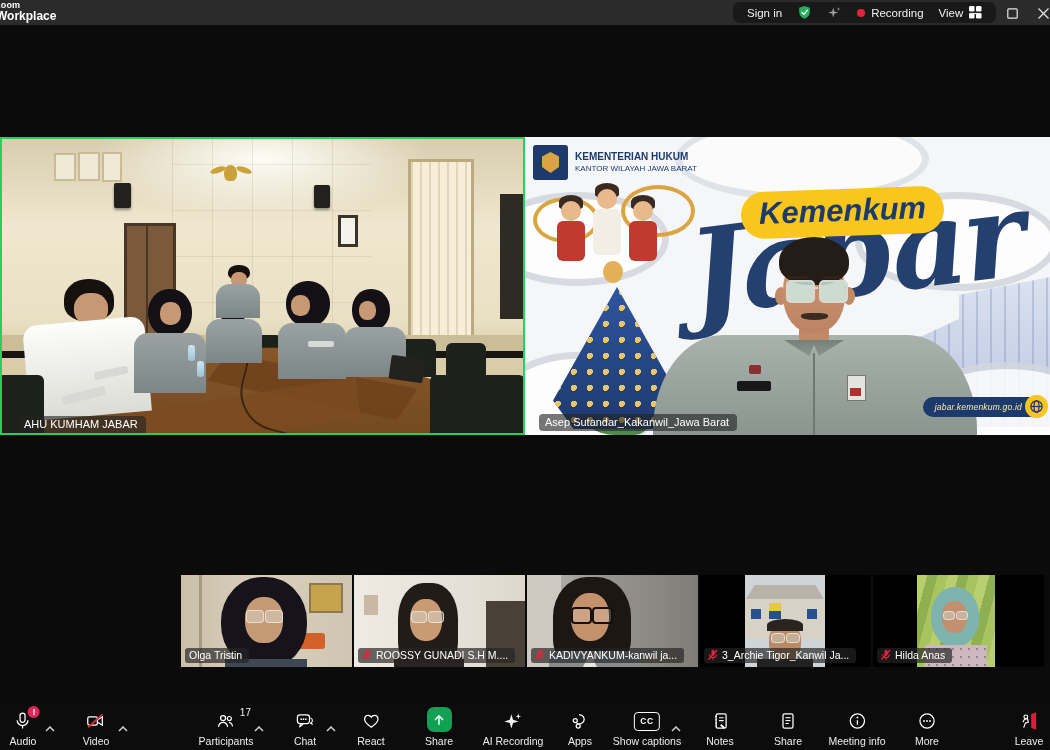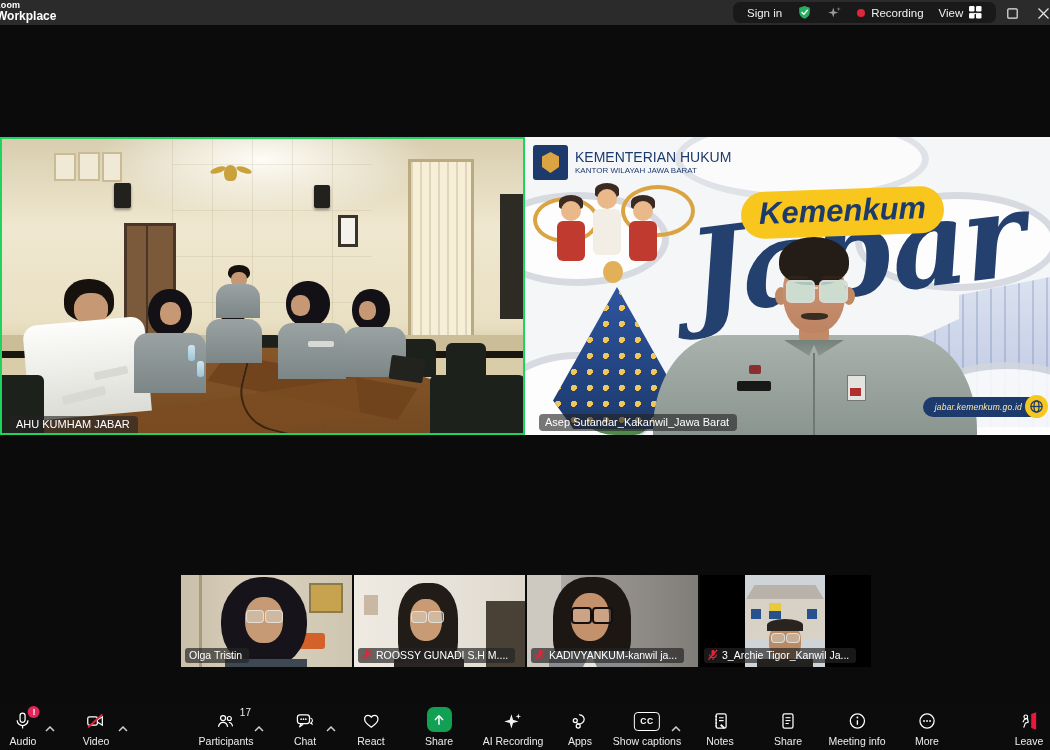--- a/index.html
+++ b/index.html
@@ -83,21 +83,21 @@
   .dancer-dress{position:absolute;left:28px;top:150px;width:128px;height:142px;z-index:3;
      background:radial-gradient(circle at 30% 30%,#f0c75e 0 3px,transparent 3px) 0 0/16px 16px,linear-gradient(180deg,#2e55a0,#1d3a6d);
      clip-path:polygon(50% 0,100% 80%,84% 100%,16% 100%,0 80%);}
   .dancer-head{position:absolute;left:78px;top:124px;width:20px;height:22px;background:#e3b05a;border-radius:50%;z-index:4;}
   .leaves{position:absolute;left:52px;top:242px;width:70px;height:56px;background:#3f7d3a;border-radius:50% 50% 20% 60%;opacity:.9;z-index:2;}
 
   .org-logo{position:absolute;left:8px;top:8px;display:flex;align-items:center;gap:7px;z-index:6;}
   .org-badge{width:35px;height:35px;background:#1d3a6d;border-radius:3px;display:flex;align-items:center;justify-content:center;}
   .org-emblem{width:17px;height:21px;background:#d9a441;clip-path:polygon(50% 0,100% 22%,100% 72%,50% 100%,0 72%,0 22%);}
   .org-text span{display:block;color:#1d3a6d;line-height:1.25;}
-  .org-text .o1{font-size:14px;font-weight:normal;}
+  .org-text .o1{font-size:10px;font-weight:bold;}
   .org-text .o2{font-size:8px;}
 
   .man{position:absolute;z-index:5;}
   .man-shirt{position:absolute;left:128px;top:198px;width:324px;height:100px;z-index:5;
      background:linear-gradient(180deg,#a9b2ac,#8b958f);border-radius:70px 70px 0 0/95px 95px 0 0;}
   .man-neck{position:absolute;left:274px;top:186px;width:30px;height:22px;background:#c08a66;border-radius:8px;z-index:5;}
   .man-collar{position:absolute;left:259px;top:203px;width:60px;height:16px;z-index:6;
      background:linear-gradient(180deg,#77817b,#8b958f);clip-path:polygon(0 0,42% 100%,50% 30%,58% 100%,100% 0);}
   .man-placket{position:absolute;left:288px;top:216px;width:2px;height:82px;background:#6f7973;z-index:6;}
   .man-head{position:absolute;left:258px;top:116px;width:62px;height:80px;background:linear-gradient(180deg,#cf9a78,#bd8363);border-radius:46%;z-index:6;}
@@ -256,21 +256,21 @@
     </div>
 
     <div class="laptop" style="left:60px;top:252px;width:44px;height:9px;transform:rotate(-14deg);"></div>
     <div class="laptop" style="left:92px;top:230px;width:34px;height:8px;transform:rotate(-12deg);"></div>
     <div class="laptop-dark" style="left:388px;top:218px;width:34px;height:24px;transform:rotate(8deg);"></div>
     <div class="laptop" style="left:306px;top:202px;width:26px;height:6px;"></div>
     <div class="bottle" style="left:186px;top:206px;"></div>
     <div class="bottle" style="left:195px;top:222px;"></div>
     <div class="chair" style="left:-10px;top:236px;width:52px;height:62px;"></div>
     <div class="chair" style="left:428px;top:236px;width:95px;height:62px;"></div>
-    <div class="name-tag" style="left:8px;bottom:0px;border-radius:0 4px 0 0;">
+    <div class="name-tag" style="left:16px;bottom:0px;border-radius:0 4px 0 0;">
       <span>AHU KUMHAM JABAR</span>
     </div>
   </div>
 
   <div class="tile-right">
 
     <div class="cloud" style="left:-40px;top:55px;width:170px;height:80px;"></div>
     <div class="cloud" style="left:150px;top:-20px;width:240px;height:70px;opacity:.6;"></div>
     <div class="cloud" style="left:330px;top:55px;width:190px;height:85px;"></div>
     <div class="cloud" style="left:-30px;top:215px;width:150px;height:90px;"></div>
@@ -420,20 +420,38 @@
       <svg width="10" height="12" viewBox="0 0 12 14">
           <rect x="4.2" y="0.8" width="3.6" height="7" rx="1.8" fill="#e0263c"></rect>
           <path d="M2 6a4 4 0 0 0 8 0" fill="none" stroke="#e0263c" stroke-width="1.3"></path>
           <line x1="6" y1="10.5" x2="6" y2="13" stroke="#e0263c" stroke-width="1.3"></line>
           <line x1="0.5" y1="12.5" x2="11" y2="1" stroke="#e0263c" stroke-width="1.6"></line>
         </svg>
       <span>3_Archie Tigor_Kanwil Ja...</span>
     </div>
   </div>
 
+  <div class="thumb" style="left:873px;">
+    <div class="inner" style="left:44px;width:78px;background:repeating-linear-gradient(105deg,#b9ce6e 0 10px,#8fb050 10px 20px,#a7c45e 20px 30px);">
+      <div class="t-hijab" style="left:14px;top:12px;width:48px;height:60px;background:#7fb3ad;"></div>
+      <div class="t-face" style="left:25px;top:26px;width:25px;height:32px;background:#c09070;"></div>
+      <div class="t-glass" style="left:26px;top:36px;width:10px;height:7px;"></div>
+      <div class="t-glass" style="left:39px;top:36px;width:10px;height:7px;"></div>
+      <div style="position:absolute;left:8px;top:70px;width:62px;height:22px;background:#cdb8c0;background-image:radial-gradient(circle,#9a7f8c 0 1.5px,transparent 1.5px);background-size:8px 8px;"></div>
+    </div>
+    <div class="thumb-tag">
+      <svg width="10" height="12" viewBox="0 0 12 14">
+          <rect x="4.2" y="0.8" width="3.6" height="7" rx="1.8" fill="#e0263c"></rect>
+          <path d="M2 6a4 4 0 0 0 8 0" fill="none" stroke="#e0263c" stroke-width="1.3"></path>
+          <line x1="6" y1="10.5" x2="6" y2="13" stroke="#e0263c" stroke-width="1.3"></line>
+          <line x1="0.5" y1="12.5" x2="11" y2="1" stroke="#e0263c" stroke-width="1.6"></line>
+        </svg>
+      <span>Hilda Anas</span>
+    </div>
+  </div>
 </div>
 
 <div class="toolbar">
 
   <div class="tb-item" style="left:23px;">
     <div class="tb-icon">
       <svg width="20" height="20" viewBox="0 0 24 24">
           <rect x="9" y="2.5" width="6" height="11" rx="3" fill="none" stroke="#fff" stroke-width="1.5"></rect>
           <path d="M5.5 11a6.5 6.5 0 0 0 13 0" fill="none" stroke="#fff" stroke-width="1.5"></path>
           <line x1="12" y1="17.5" x2="12" y2="21" stroke="#fff" stroke-width="1.5"></line>

